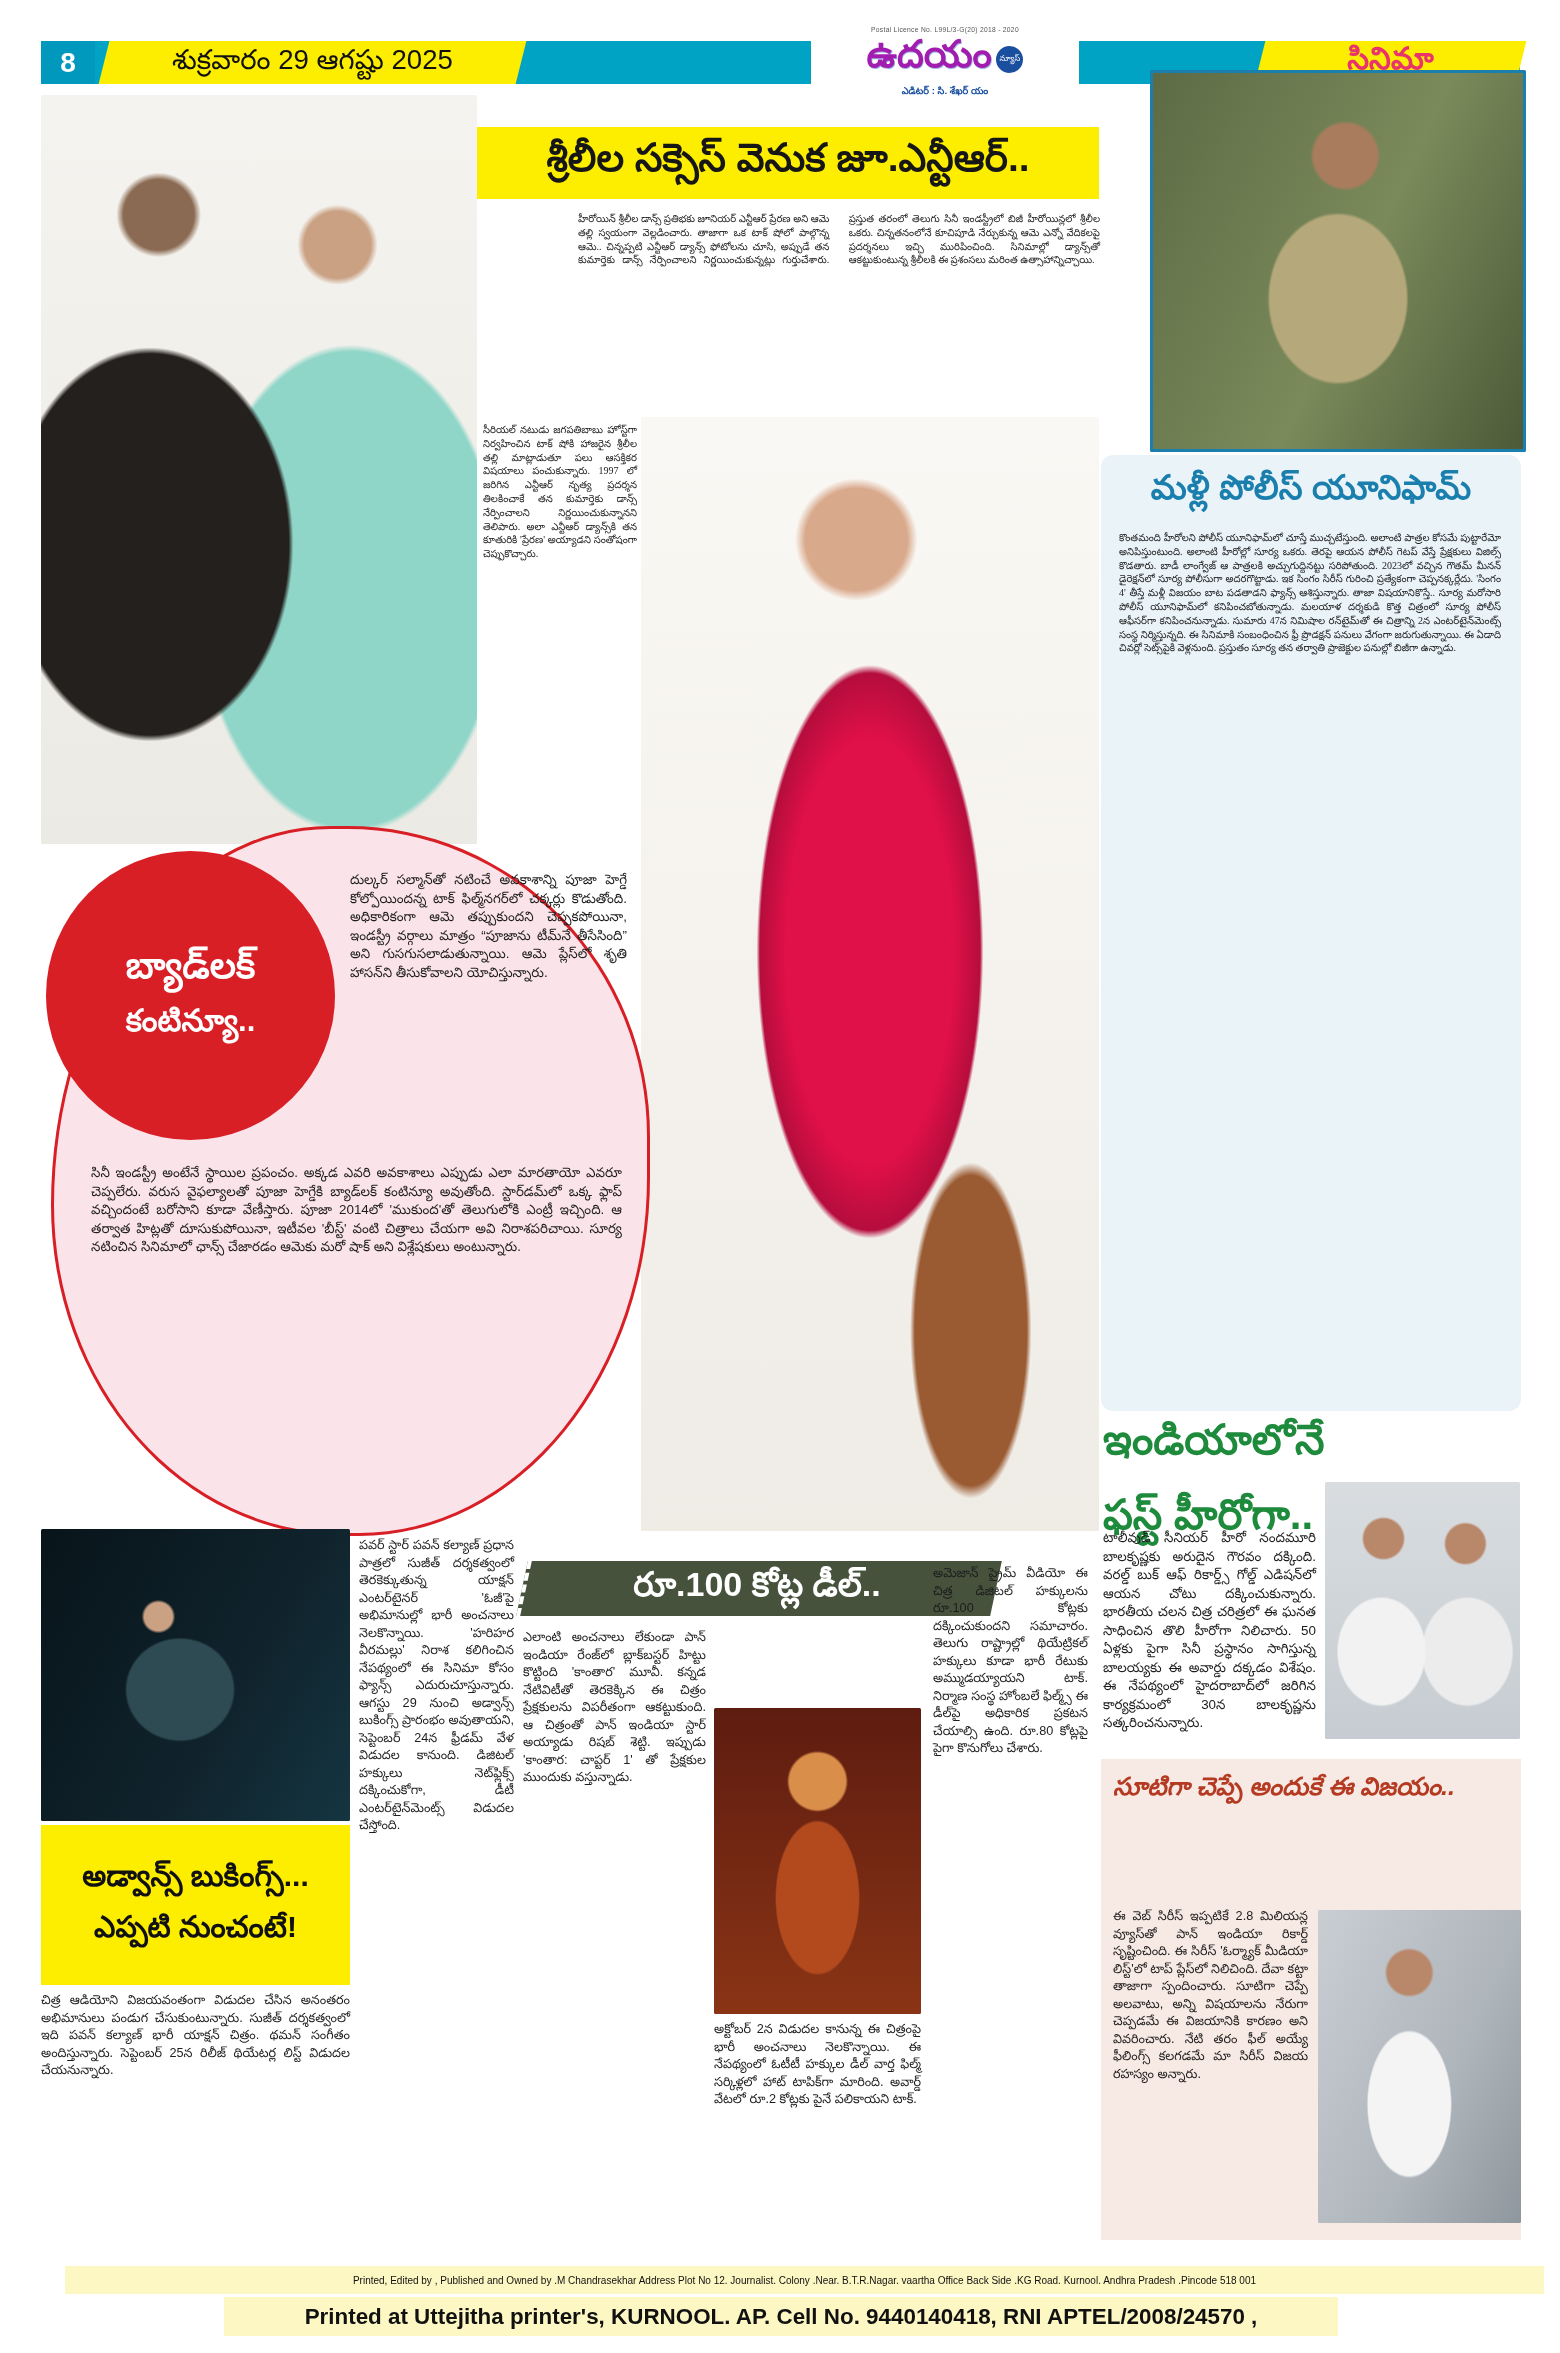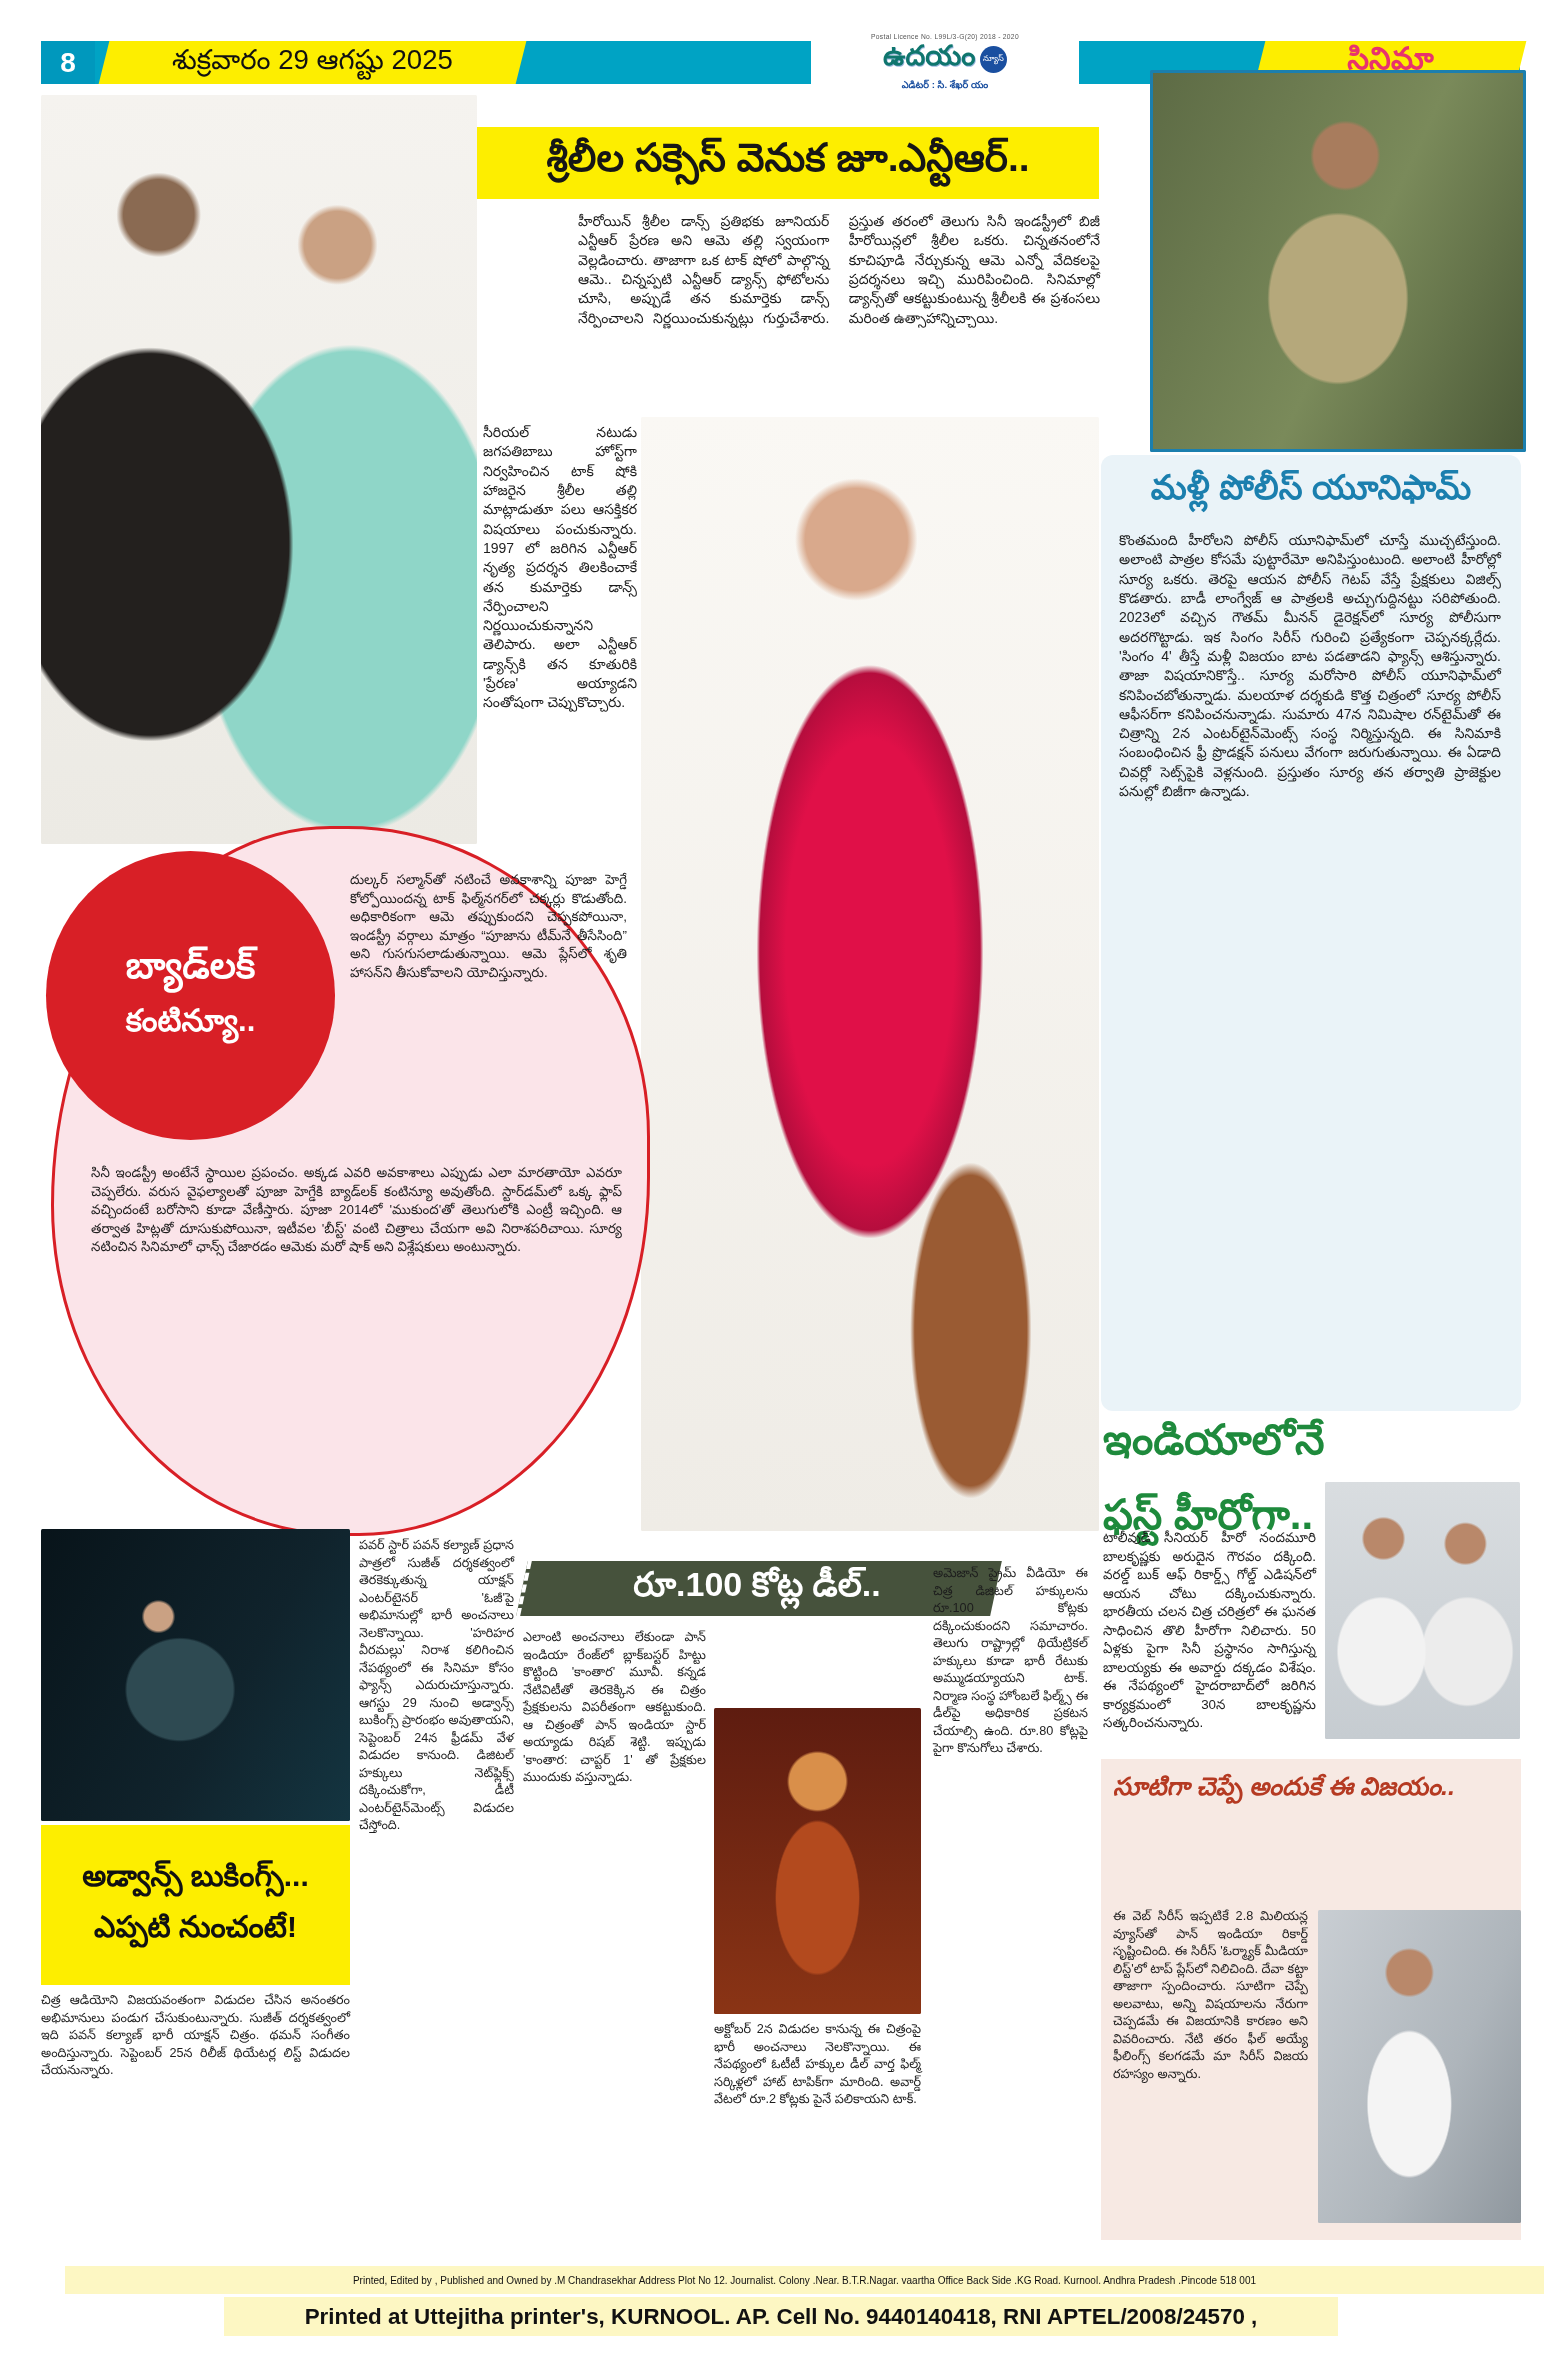--- a/index.html
+++ b/index.html
@@ -14,21 +14,21 @@
   #page-num{left:41px;top:41px;width:54px;height:43px;background:#0098bd;color:#fff;
             font-size:28px;font-weight:bold;display:flex;align-items:center;justify-content:center;}
   #date-plate{left:104px;top:41px;width:417px;height:43px;background:#fdee00;
               transform:skewX(-14deg);}
   #date-text{left:104px;top:41px;width:417px;height:43px;display:flex;align-items:center;
              justify-content:center;font-size:27.6px;font-weight:normal;color:#111;}
   #masthead{left:811px;top:28px;width:268px;height:69px;background:#ffffff;
             display:flex;flex-direction:column;align-items:center;justify-content:center;}
   #masthead-postal{font-size:6.7px;color:#555;letter-spacing:0.3px;}
   #masthead-row{display:flex;align-items:center;gap:4.5px;}
-  #masthead-title{font-size:28px;font-weight:bold;color:#0f766e;text-shadow:0.7px 0.7px 0 #9db8e0;}
+  #masthead-title{font-size:38px;font-weight:bold;color:#a21caf;text-shadow:0.7px 0.7px 0 #9db8e0;}
   #masthead-badge{width:27px;height:27px;border-radius:50%;background:#1a4fa0;color:#fff;
                   font-size:8.2px;display:flex;align-items:center;justify-content:center;}
   #masthead-editor{font-size:9.7px;color:#1a4fa0;font-weight:bold;}
   #section-plate{left:1260px;top:41px;width:261px;height:43px;background:#fdee00;transform:skewX(-14deg);}
   #section-text{left:1260px;top:41px;width:261px;height:43px;display:flex;align-items:center;
                 justify-content:center;font-size:31px;font-weight:bold;color:#e8336d;}
 
   
   #main-headline{left:477px;top:127px;width:622px;height:72px;background:#fdee00;color:#161616;
                  font-size:39px;font-weight:800;display:flex;align-items:center;justify-content:center;}
@@ -81,21 +81,21 @@
     radial-gradient(circle at 72% 24%, #b9886a 0 8%, transparent 9%),
     radial-gradient(ellipse at 29% 66%, #f2f2f2 0 22%, transparent 23%),
     radial-gradient(ellipse at 73% 66%, #ececec 0 22%, transparent 23%),
     linear-gradient(#d9dde0,#c6ccd1);}
   #photo-director-podium{left:1318px;top:1910px;width:203px;height:313px;background:
     radial-gradient(circle at 45% 20%, #b9886a 0 8%, transparent 9%),
     radial-gradient(ellipse at 45% 62%, #f4f4f4 0 26%, transparent 27%),
     linear-gradient(115deg,#c9ced3,#aeb5bb 60%,#8f979e);}
 
   
-  .b19{font-size:14px;} .b18{font-size:13.4px;} .b17{font-size:12.7px;}
+  .b19{font-size:10px;font-family:Liberation Serif, serif;} .b18{font-size:13.4px;} .b17{font-size:12.7px;}
   #main-body-a{left:578px;top:212px;width:522px;height:203px;column-count:2;column-gap:19.4px;}
   #main-body-b{left:483px;top:423px;width:154px;height:760px;}
   #police-body{left:1119px;top:531px;width:382px;height:865px;}
   #badluck-body-top{left:350px;top:871px;width:277px;height:292px;}
   #badluck-body-bottom{left:91px;top:1164px;width:531px;height:344px;}
   #india-body{left:1103px;top:1529px;width:213px;height:224px;}
   #advance-col1{left:41px;top:1992px;width:309px;height:246px;}
   #advance-col2{left:359px;top:1537px;width:155px;height:701px;}
   #deal-col1{left:523px;top:1629px;width:183px;height:607px;}
   #deal-col2{left:714px;top:2021px;width:207px;height:216px;}

